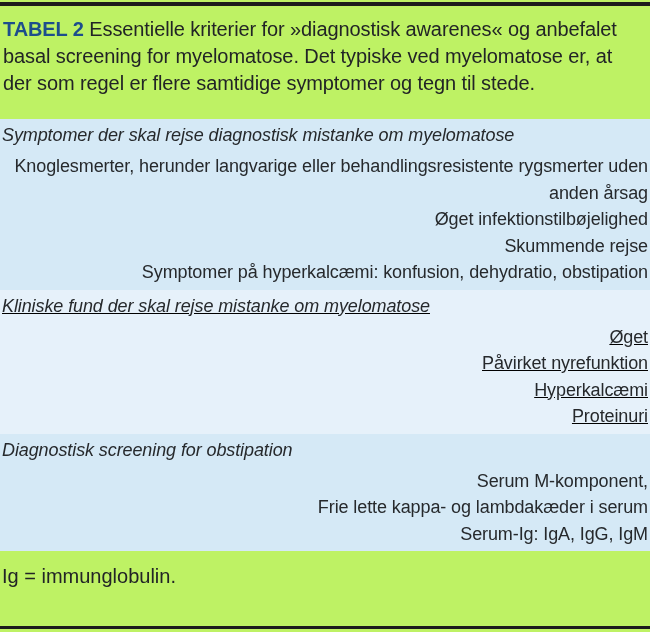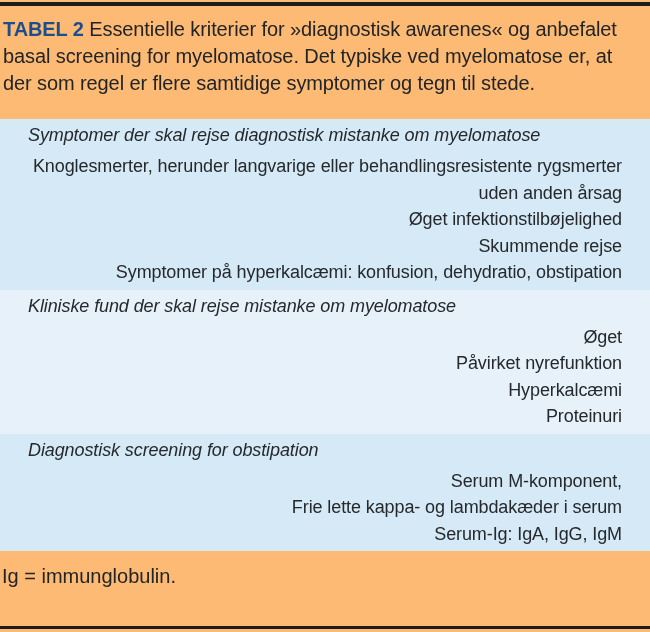--- a/index.html
+++ b/index.html
@@ -5,21 +5,21 @@
   html, body {
     margin: 0;
     padding: 0;
     background: #ffffff;
     font-family: "Liberation Sans", "DejaVu Sans", sans-serif;
   }
   .figure {
     position: relative;
     width: 650px;
     height: 632px;
-    background: #fdba74;
+    background: #bef264;
     overflow: hidden;
   }
   .rule {
     position: absolute;
     left: 0;
     right: 0;
     background: #1c1c1c;
   }
   .rule-top { top: 2px; height: 4px; }
   .rule-bottom { bottom: 3px; height: 3px; }
@@ -32,24 +32,24 @@
     color: #222426;
   }
   .caption-label {
     font-weight: bold;
     color: #1d4e8c;
   }
   .table {
     margin-top: 22px;
   }
   .sec {
-    padding: 4px 28px;
+    padding: 4px 2px;
   }
   .sec-a { background: #d5e9f6; }
-  .sec-b { background: #e6f1fa; }
+  .sec-b { background: #e6f1fa; text-decoration: underline; }
   .sec-header {
     margin: 0 0 5px 0;
     font-size: 18px;
     line-height: 25px;
     font-style: italic;
     font-weight: normal;
     letter-spacing: -0.1px;
     color: #26292c;
   }
   .sec-rows { margin: 0; text-align: right; }

